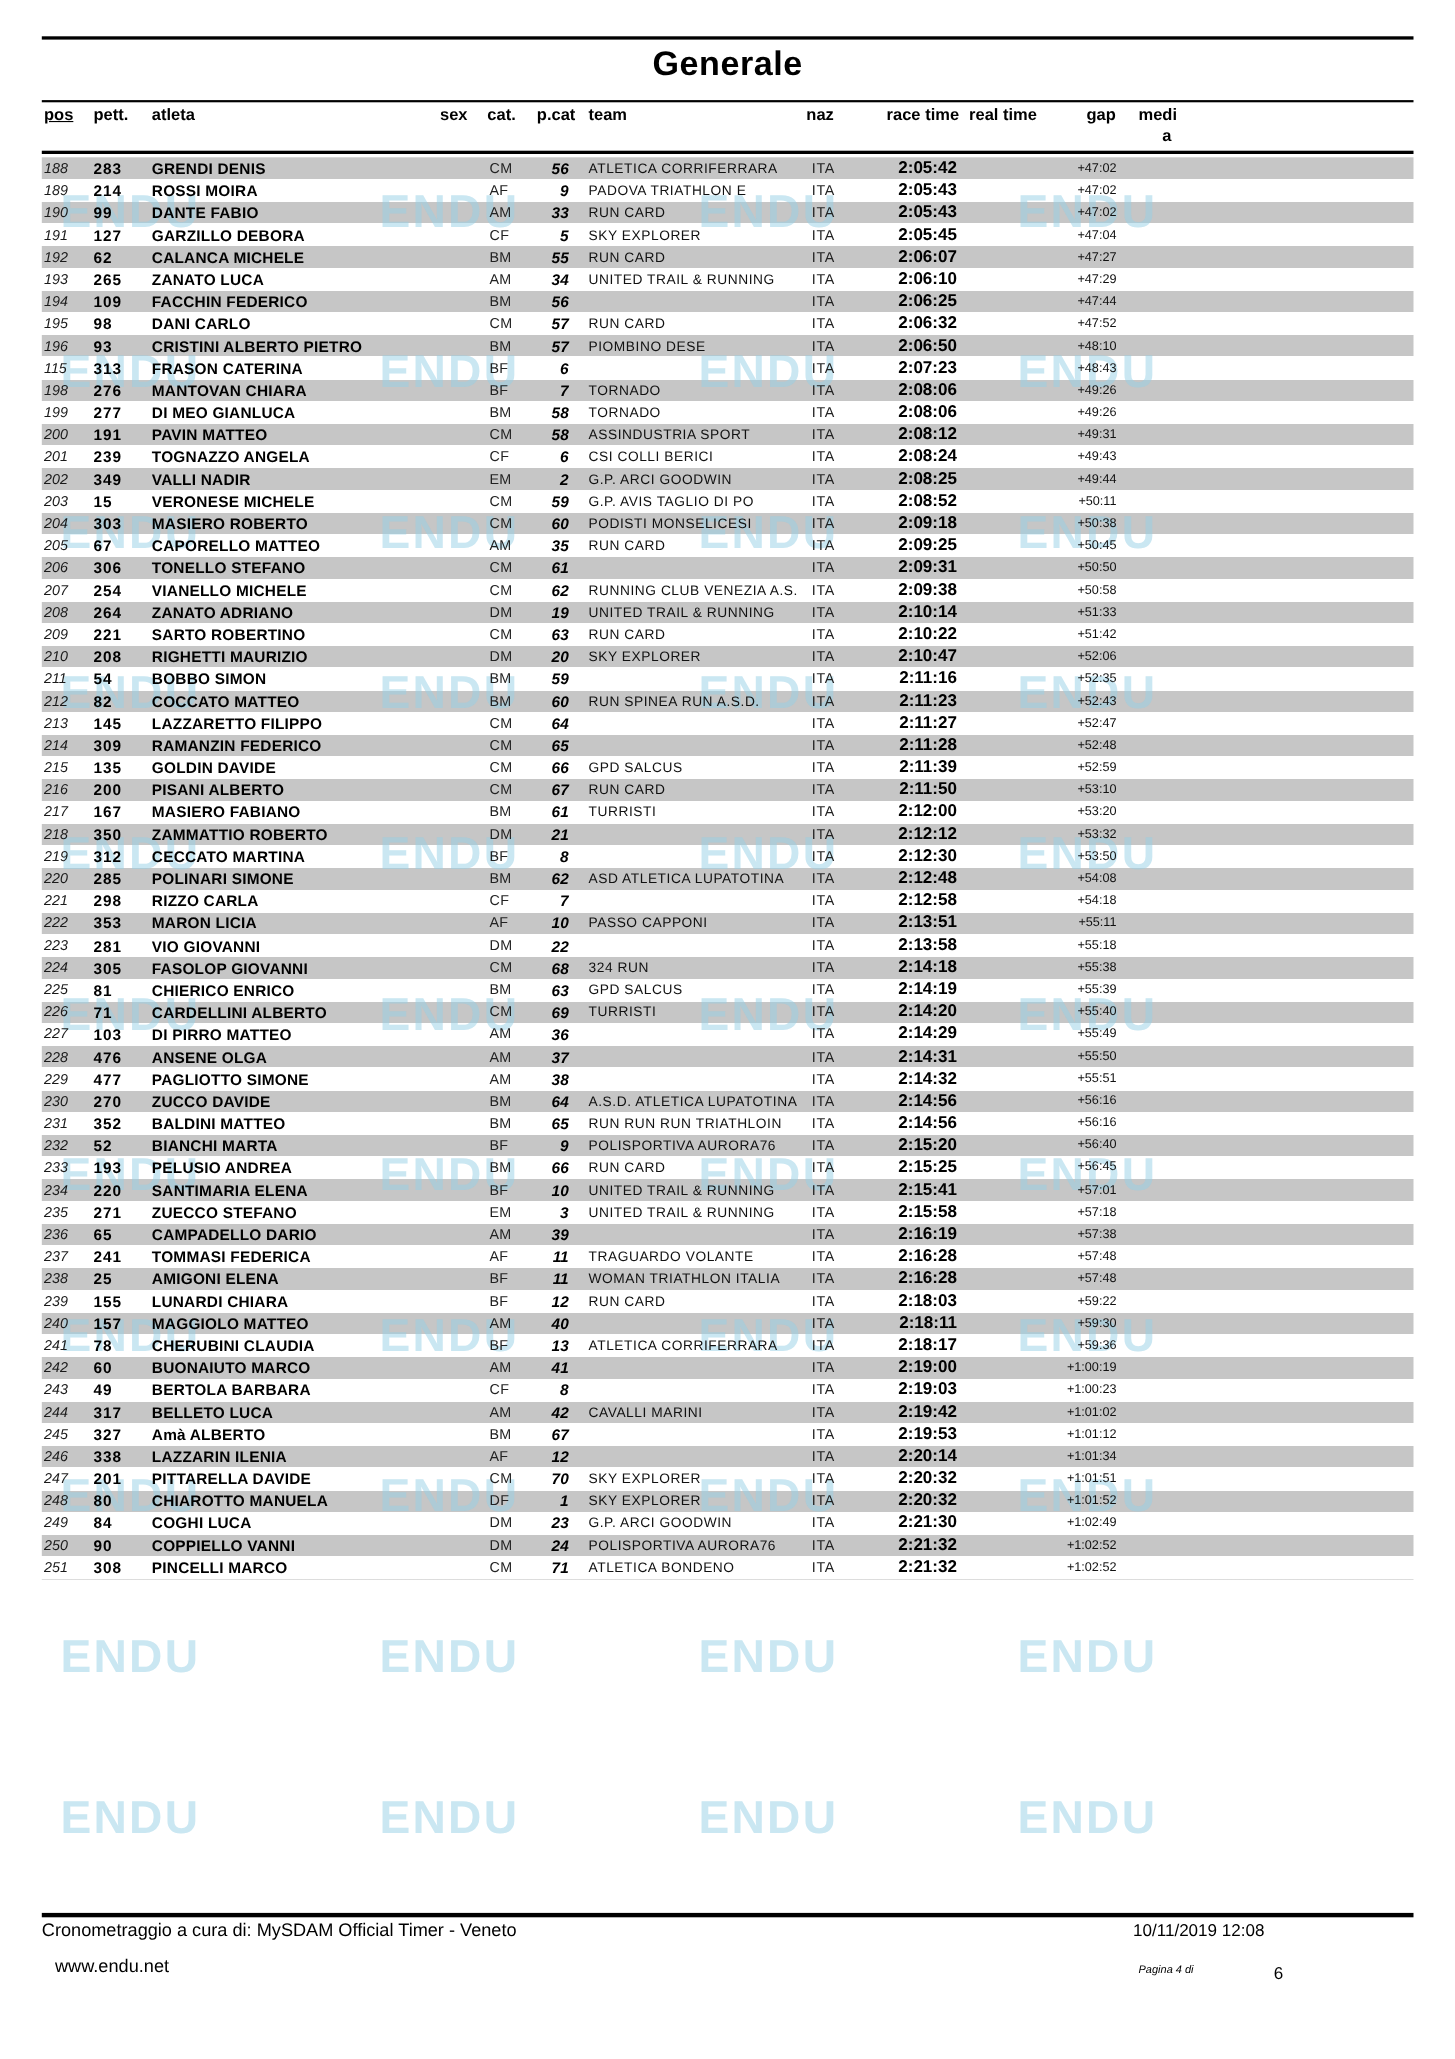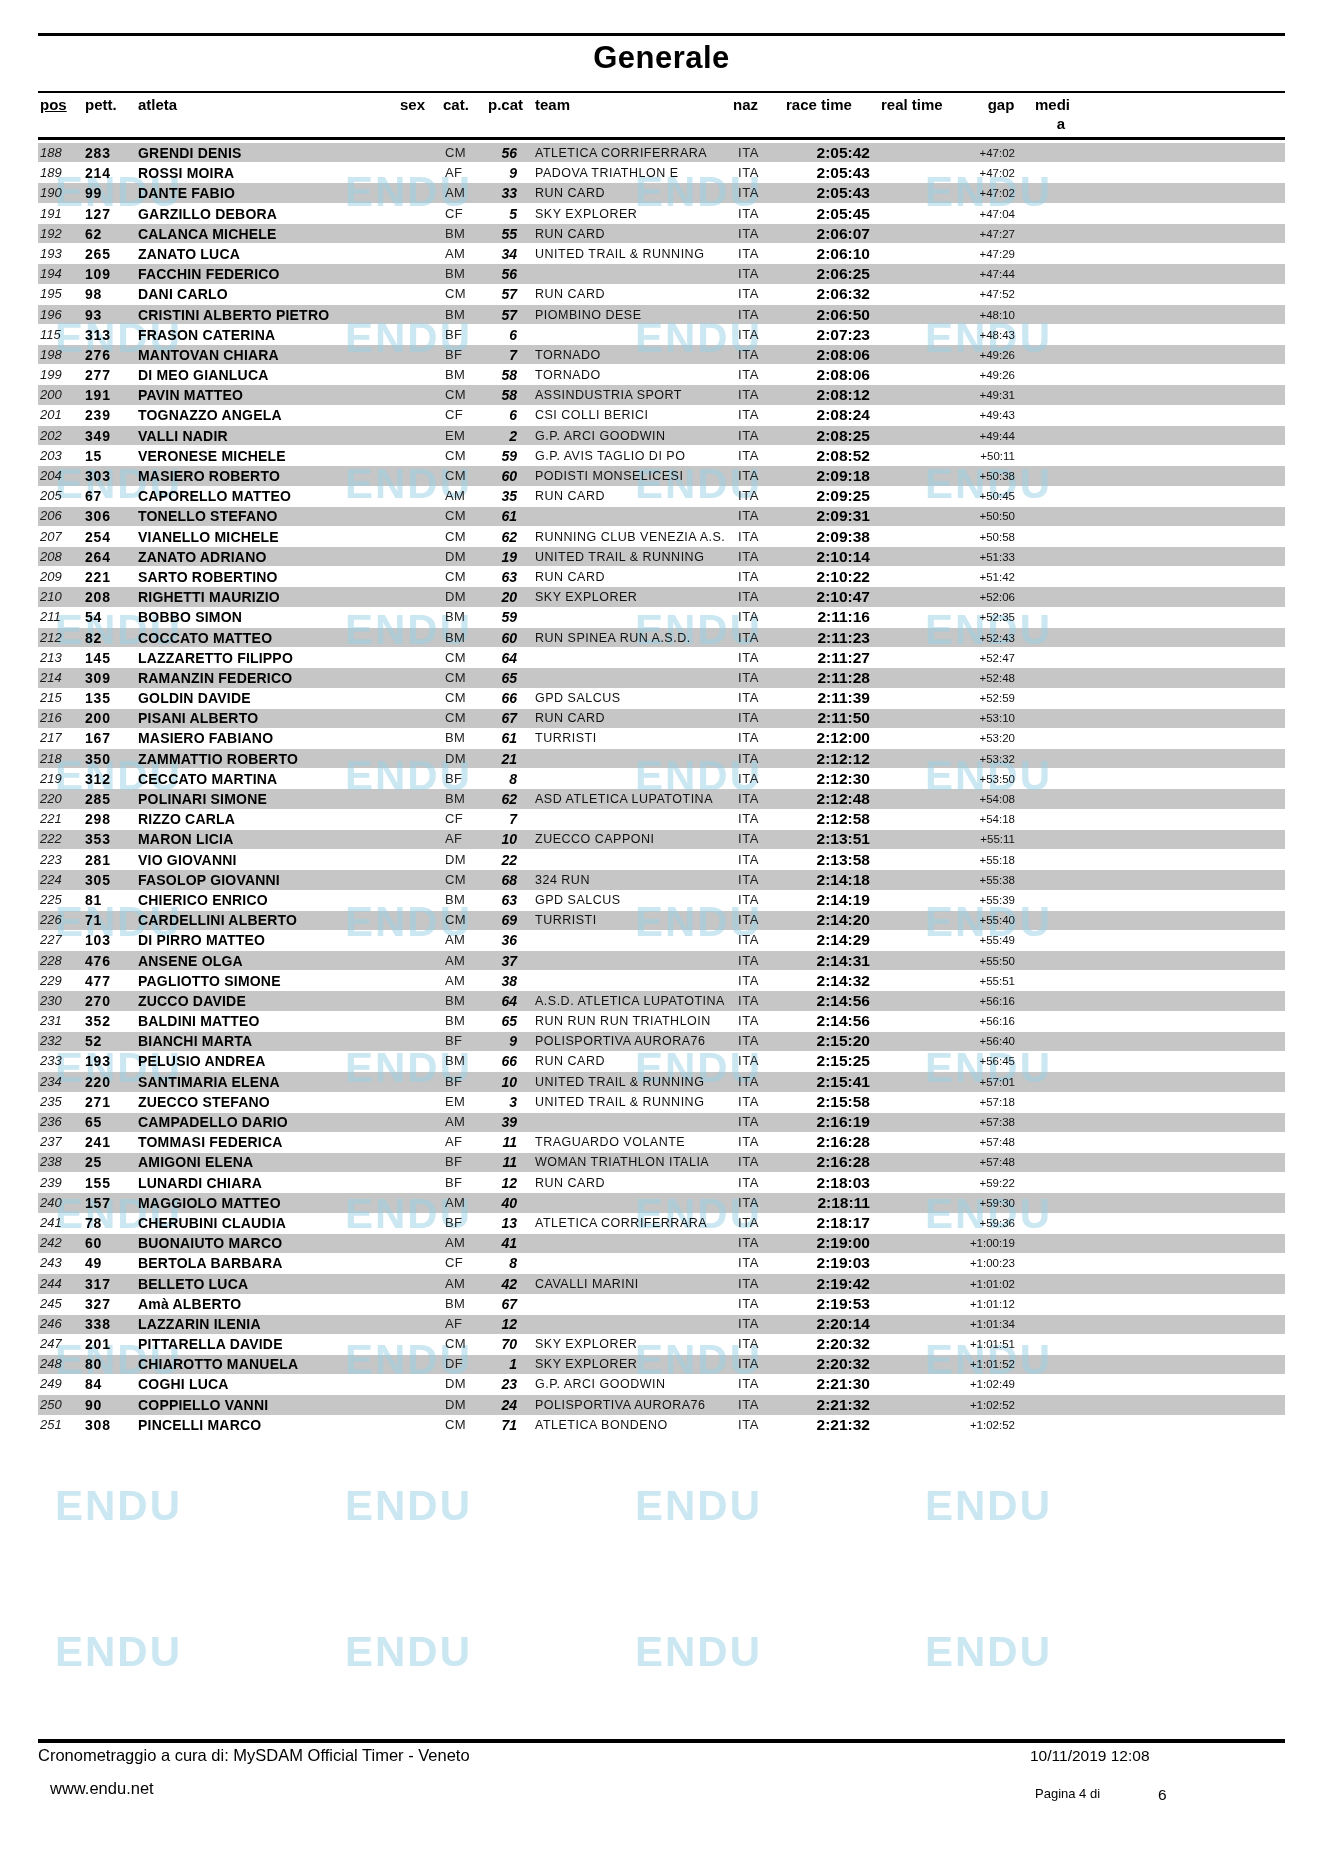--- a/index.html
+++ b/index.html
@@ -25,21 +25,21 @@
     grid-template-columns:47px 53px 260px 45px 45px 33px 212px 45px 98px 87px 55px 1fr;
   }
   #header-row{
     top:95px;left:38px;width:1247px;
     font-size:15px;font-weight:bold;line-height:19px;
   }
   #header-row .hcell{white-space:nowrap;overflow:visible;}
   .h-pos{padding-left:2px;text-decoration:underline;}
   .h-sex{padding-left:2px;}
   .h-team{padding-left:14px;}
-  .h-race{padding-left:8px;}
+  .h-race{padding-left:8px;margin-left:20px;}
   .h-real{padding-left:5px;}
   .h-gap{padding-left:21px;text-align:center;}
   .h-media{padding-left:17px;}
   .h-media .stack{display:inline-block;width:30px;text-align:right;}
 
   
   #stripes{
     top:143px;left:38px;width:1247px;height:1293px;
     background:repeating-linear-gradient(to bottom,
       #c6c6c6 0px,#c6c6c6 19.4px,#ffffff 19.4px,#ffffff 40.4px);
@@ -62,21 +62,21 @@
   .c-pcat{font-weight:bold;font-style:italic;font-size:14px;text-align:right;padding-right:4px;}
   .c-team{font-size:12.5px;letter-spacing:.5px;padding-left:14px;color:#111;}
   .c-naz{font-size:13px;letter-spacing:.6px;padding-left:5px;color:#222;}
   .c-race{font-weight:bold;font-size:15.5px;text-align:right;padding-right:6px;}
   .c-gap{font-size:11.5px;text-align:right;padding-right:3px;color:#111;}
 
   .fleft{left:38px;font-size:16.5px;}
   #footer-credit{top:1746px;}
   #footer-site{top:1779px;margin-left:12px;}
   #footer-date{left:1030px;top:1747px;font-size:15.5px;}
-  #footer-page-label{left:1035px;top:1786px;font-size:13px;}
+  #footer-page-label{left:1035px;top:1786px;font-size:10px;font-style:italic;}
   #footer-page-num{left:1158px;top:1786px;font-size:15.5px;}
 </style>
 </head>
 <body>
 
 <div class="rule" id="rule-top"></div>
 
 <div class="abs" id="page-title">Generale</div>
 
 <div class="rule" id="rule-title"></div>
@@ -629,21 +629,21 @@
       <div class="cell c-gap">+54:18</div>
       <div class="cell c-media"></div>
     </div>
     <div class="row grid">
       <div class="cell c-pos">222</div>
       <div class="cell c-pett">353</div>
       <div class="cell c-name">MARON LICIA</div>
       <div class="cell c-sex"></div>
       <div class="cell c-cat">AF</div>
       <div class="cell c-pcat">10</div>
-      <div class="cell c-team">ZUECCO CAPPONI</div>
+      <div class="cell c-team">PASSO CAPPONI</div>
       <div class="cell c-naz">ITA</div>
       <div class="cell c-race">2:13:51</div>
       <div class="cell c-real"></div>
       <div class="cell c-gap">+55:11</div>
       <div class="cell c-media"></div>
     </div>
     <div class="row grid">
       <div class="cell c-pos">223</div>
       <div class="cell c-pett">281</div>
       <div class="cell c-name">VIO GIOVANNI</div>

